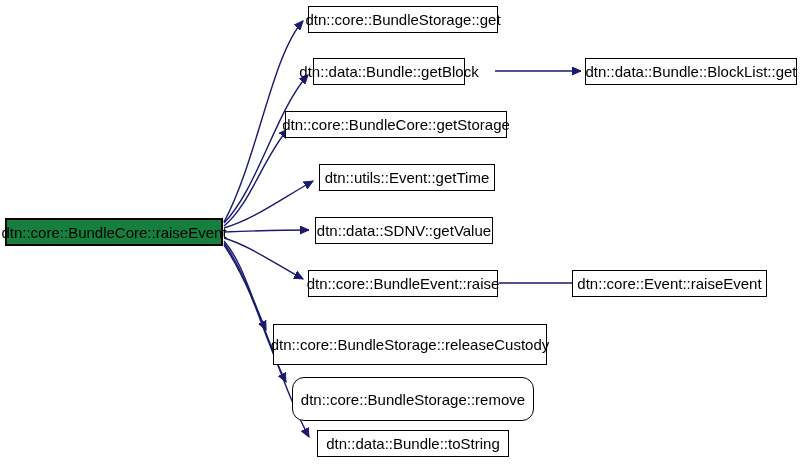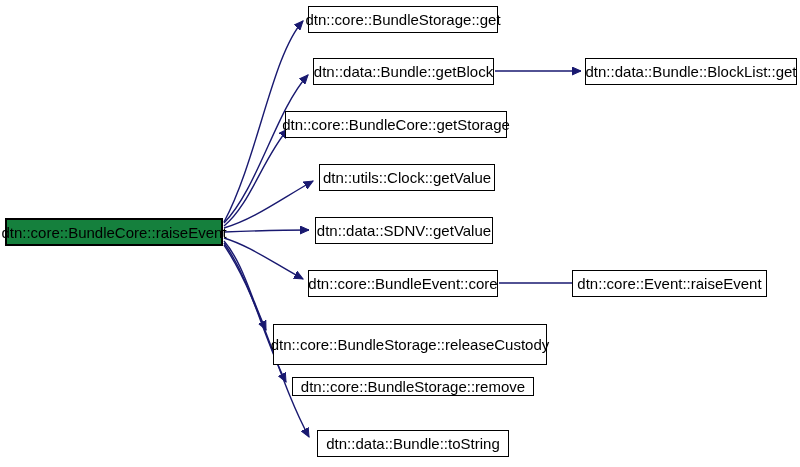--- a/index.html
+++ b/index.html
@@ -52,45 +52,45 @@
   </svg>
 
   <div class="node root" style="left:5px;top:218px;width:218px;height:28px;">
     <span>dtn::core::BundleCore::raiseEvent</span>
   </div>
 
   <div class="node" style="left:308px;top:6px;width:190px;height:27px;">
     <span>dtn::core::BundleStorage::get</span>
   </div>
 
-  <div class="node" style="left:313px;top:58px;width:181px;height:27px;">
+  <div class="node" style="left:313px;top:58px;width:152px;height:27px;">
     <span>dtn::data::Bundle::getBlock</span>
   </div>
 
   <div class="node" style="left:285px;top:111px;width:222px;height:27px;">
     <span>dtn::core::BundleCore::getStorage</span>
   </div>
 
   <div class="node" style="left:319px;top:164px;width:176px;height:27px;">
-    <span>dtn::utils::Clock::getValue</span>
+    <span>dtn::utils::Event::getTime</span>
   </div>
 
   <div class="node" style="left:315px;top:217px;width:178px;height:27px;">
     <span>dtn::data::SDNV::getValue</span>
   </div>
 
   <div class="node" style="left:308px;top:270px;width:190px;height:27px;">
-    <span>dtn::core::BundleEvent::core</span>
+    <span>dtn::core::BundleEvent::raise</span>
   </div>
 
   <div class="node" style="left:273px;top:324px;width:274px;height:41px;">
     <span>dtn::core::BundleStorage::releaseCustody</span>
   </div>
 
-  <div class="node" style="left:292px;top:377px;width:242px;height:19px;">
+  <div class="node" style="left:292px;top:377px;width:242px;height:44px;border-radius:12px;">
     <span>dtn::core::BundleStorage::remove</span>
   </div>
 
   <div class="node" style="left:317px;top:430px;width:192px;height:27px;">
     <span>dtn::data::Bundle::toString</span>
   </div>
 
   <div class="node" style="left:585px;top:58px;width:212px;height:27px;">
     <span>dtn::data::Bundle::BlockList::get</span>
   </div>

